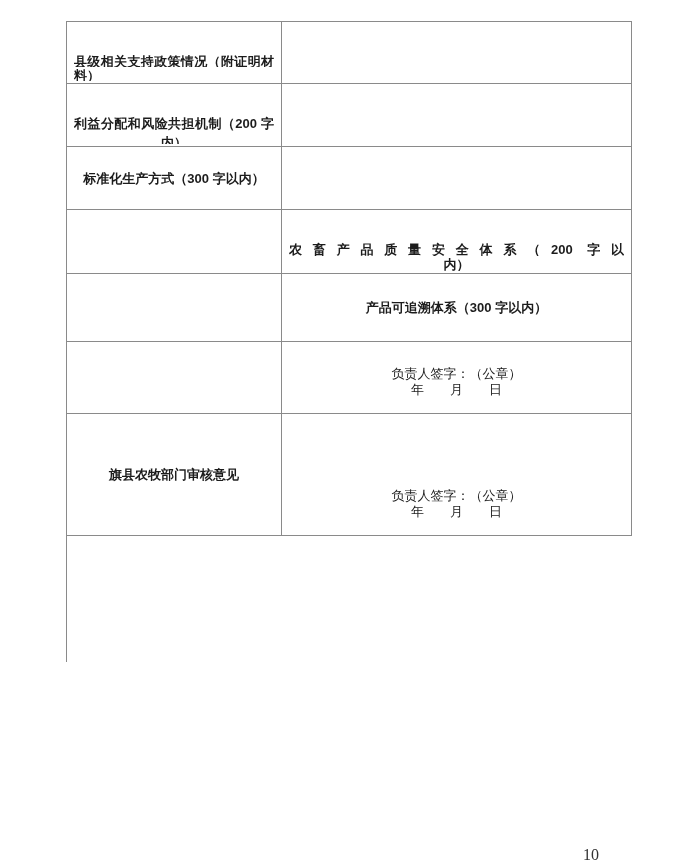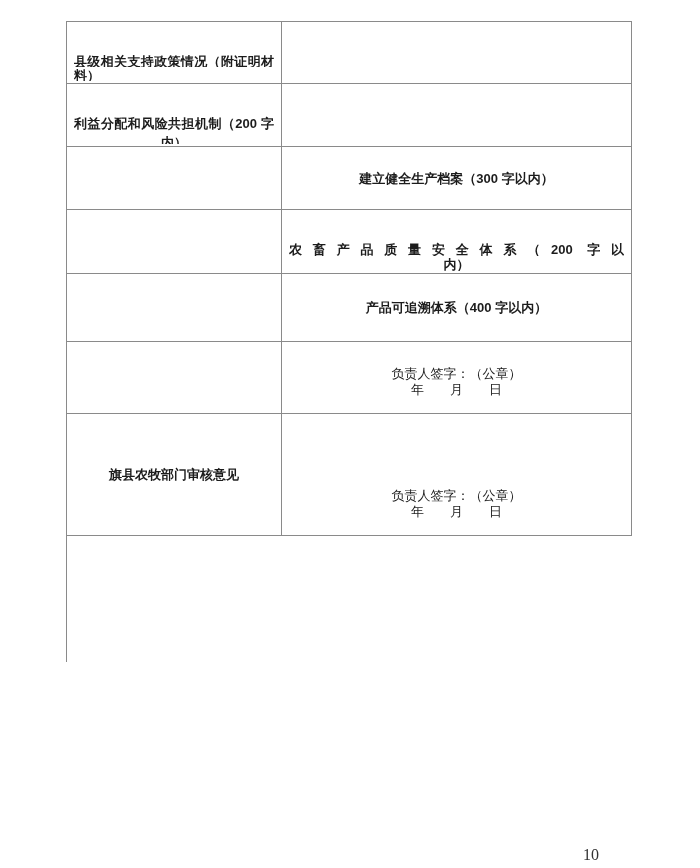--- a/index.html
+++ b/index.html
@@ -94,35 +94,35 @@
       <div class="label-line">料）</div>
     </div>
     <div class="cell value-cell"></div>
 
     <div class="cell label-cell">
       <div class="label-line stretch">利益分配和风险共担机制（200 字以</div>
       <div class="label-line">内）</div>
     </div>
     <div class="cell value-cell"></div>
 
+    <div class="cell label-cell">
+      <div class="label-line">标准化生产方式（300 字以内）</div>
+    </div>
     <div class="cell value-cell"></div>
 
-    <div class="cell label-cell">
-      <div class="label-line">建立健全生产档案（300 字以内）</div>
-    </div>
     <div class="cell value-cell"></div>
 
     <div class="cell label-cell">
       <div class="label-line stretch">农畜产品质量安全体系（200 字以</div>
       <div class="label-line">内）</div>
     </div>
     <div class="cell value-cell"></div>
 
     <div class="cell label-cell">
-      <div class="label-line">产品可追溯体系（400 字以内）</div>
+      <div class="label-line">产品可追溯体系（300 字以内）</div>
     </div>
     <div class="cell value-cell"></div>
 
     <div class="cell value-cell">
       <div class="signature-block">
         <div class="sig-line">负责人签字：（公章）</div>
         <div class="sig-line">年　　月　　日</div>
       </div>
     </div>
 

